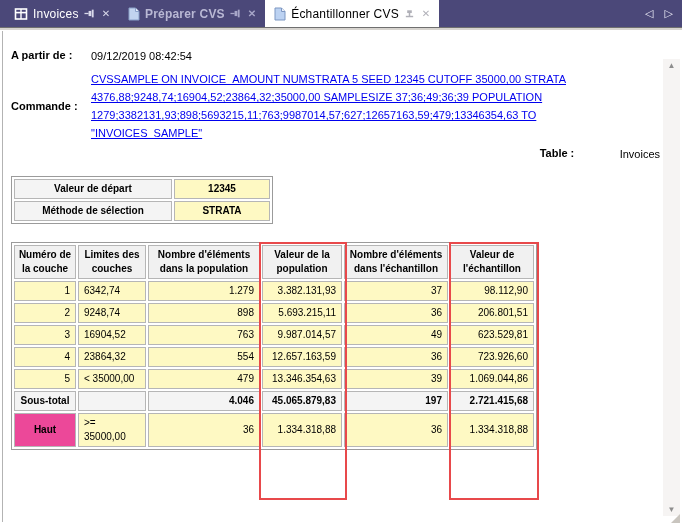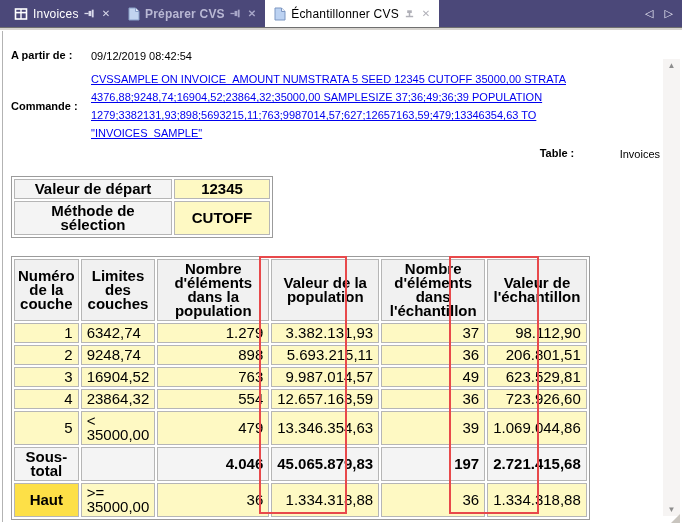--- a/index.html
+++ b/index.html
@@ -36,33 +36,33 @@
   .info-label { width:80px; font-weight:bold; flex:none; }
   .info-value { line-height:14px; }
   .cmd-row { margin-bottom:5px; }
   .cmd-row .info-label { align-self:center; }
   a.cmdlink { color:#0000ee; text-decoration:underline; cursor:pointer; }
   .cmd-text { width:497px; line-height:18px; word-wrap:break-word; }
   .tbl-row { margin-bottom:15px;justify-content:flex-end; }
 
   
   .tbl-frame { display:inline-block; border:1px solid #9b9b9b; background:#fff; }
-  table.rpt { border-collapse:separate; border-spacing:2px; font-size:15px; }
+  table.rpt { border-collapse:separate; border-spacing:2px; font-size:10px; }
   table.rpt td, table.rpt th { border:1px solid #b6b6b6; background:#fef9c3; padding:2px 5px; line-height:14px; }
   table.rpt th { background:#f1f1f1; font-weight:bold; text-align:center; padding:2px 3px; }
 
   .params td.p-label { font-weight:bold; text-align:center; width:146px; background:#f4f4f4; }
   .params td.p-value { font-weight:bold; text-align:center; width:84px; }
 
   .strata-wrap { position:relative; display:inline-block; margin-bottom:14px; }
   td.c-num  { text-align:right; }
   td.c-left { text-align:left; }
   td.c-label{ text-align:center; font-weight:bold; background:#f4f4f4; }
   tr.sum-row td { background:#f4f4f4; font-weight:bold; }
-  tr.haut-row td.c-label { background:#fde047; }
+  tr.haut-row td.c-label { background:#ec4899; }
   .col-highlight { position:absolute; border:2px solid #e8494b; box-sizing:border-box; pointer-events:none; }
 
   
   .vscroll { position:absolute; top:31px; right:2px; bottom:9px; width:17px; background:#f6f4f3;
              display:flex; flex-direction:column; justify-content:space-between; align-items:center;
              padding:2px 0; color:#8d8d8d; font-size:8px; }
   .grip { position:absolute; right:2px; bottom:2px; width:0; height:0;
           border-left:9px solid transparent; border-bottom:9px solid #c9c5bf; }
 </style>
 </head>
@@ -143,21 +143,21 @@
     
     <div class="tbl-frame" style="margin-bottom:16px;">
       <table class="rpt params">
         <tbody>
             <tr>
           <td class="p-label">Valeur de départ</td>
           <td class="p-value">12345</td>
         </tr>
         <tr>
           <td class="p-label">Méthode de sélection</td>
-          <td class="p-value">CUTOFF</td>
+          <td class="p-value">STRATA</td>
         </tr>
       </tbody>
         </table>
     </div>
     <br>
 
     
     <div class="strata-wrap">
       <div class="tbl-frame">
         <table class="rpt" id="strata">

